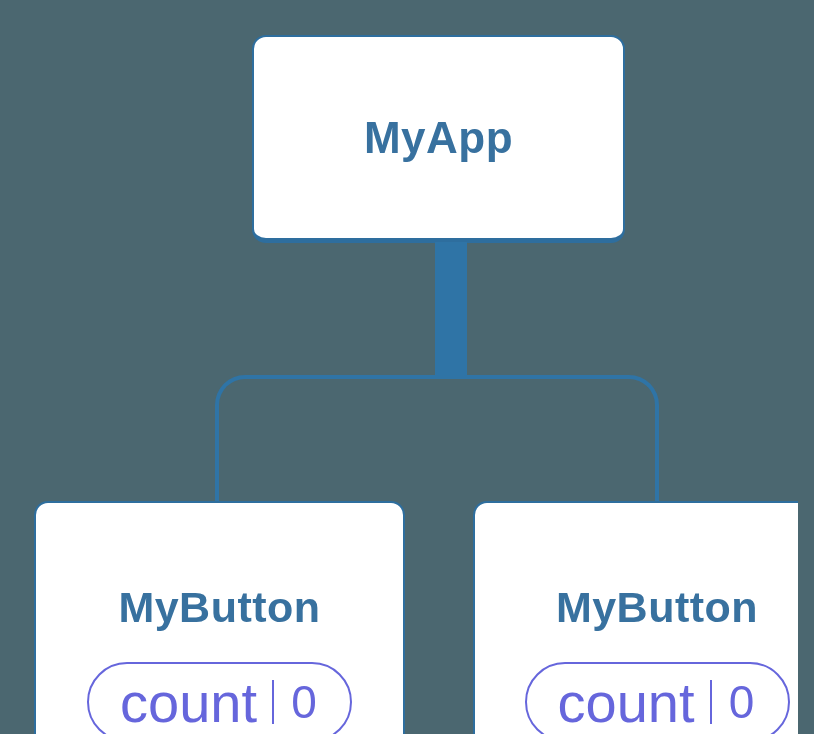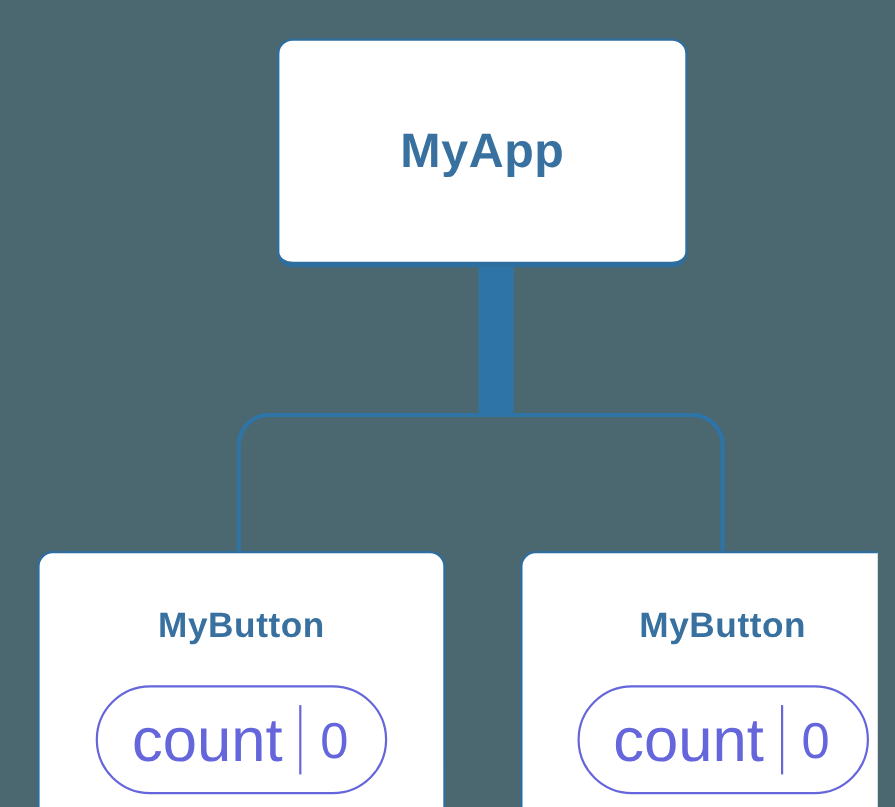--- a/index.html
+++ b/index.html
@@ -53,25 +53,25 @@
   }
   .node-child {
     top: 469px; height: 262px;
     display: flex; flex-direction: column;
     align-items: center;
     padding-top: 40px;
   }
   .node-child-left { left: 2px; width: 371px; }
   .node-child-right { left: 441px; width: 368px; }
   .node-child .node-label {
-    font-size: 32px; font-weight: 700;
+    font-size: 43px; font-weight: 700;
     letter-spacing: 0.5px;
     color: var(--node-text);
     height: 50px;
-    display: flex; align-items: center;
+    display: flex; align-items: center; margin-top: 39px;
   }
   .state-pill {
     margin-top: 30px;
     width: 265px; height: 99px;
     background: var(--node-fill);
     border: 2px solid var(--state-accent);
     border-radius: 60px;
     display: flex;
     overflow: hidden;
   }

